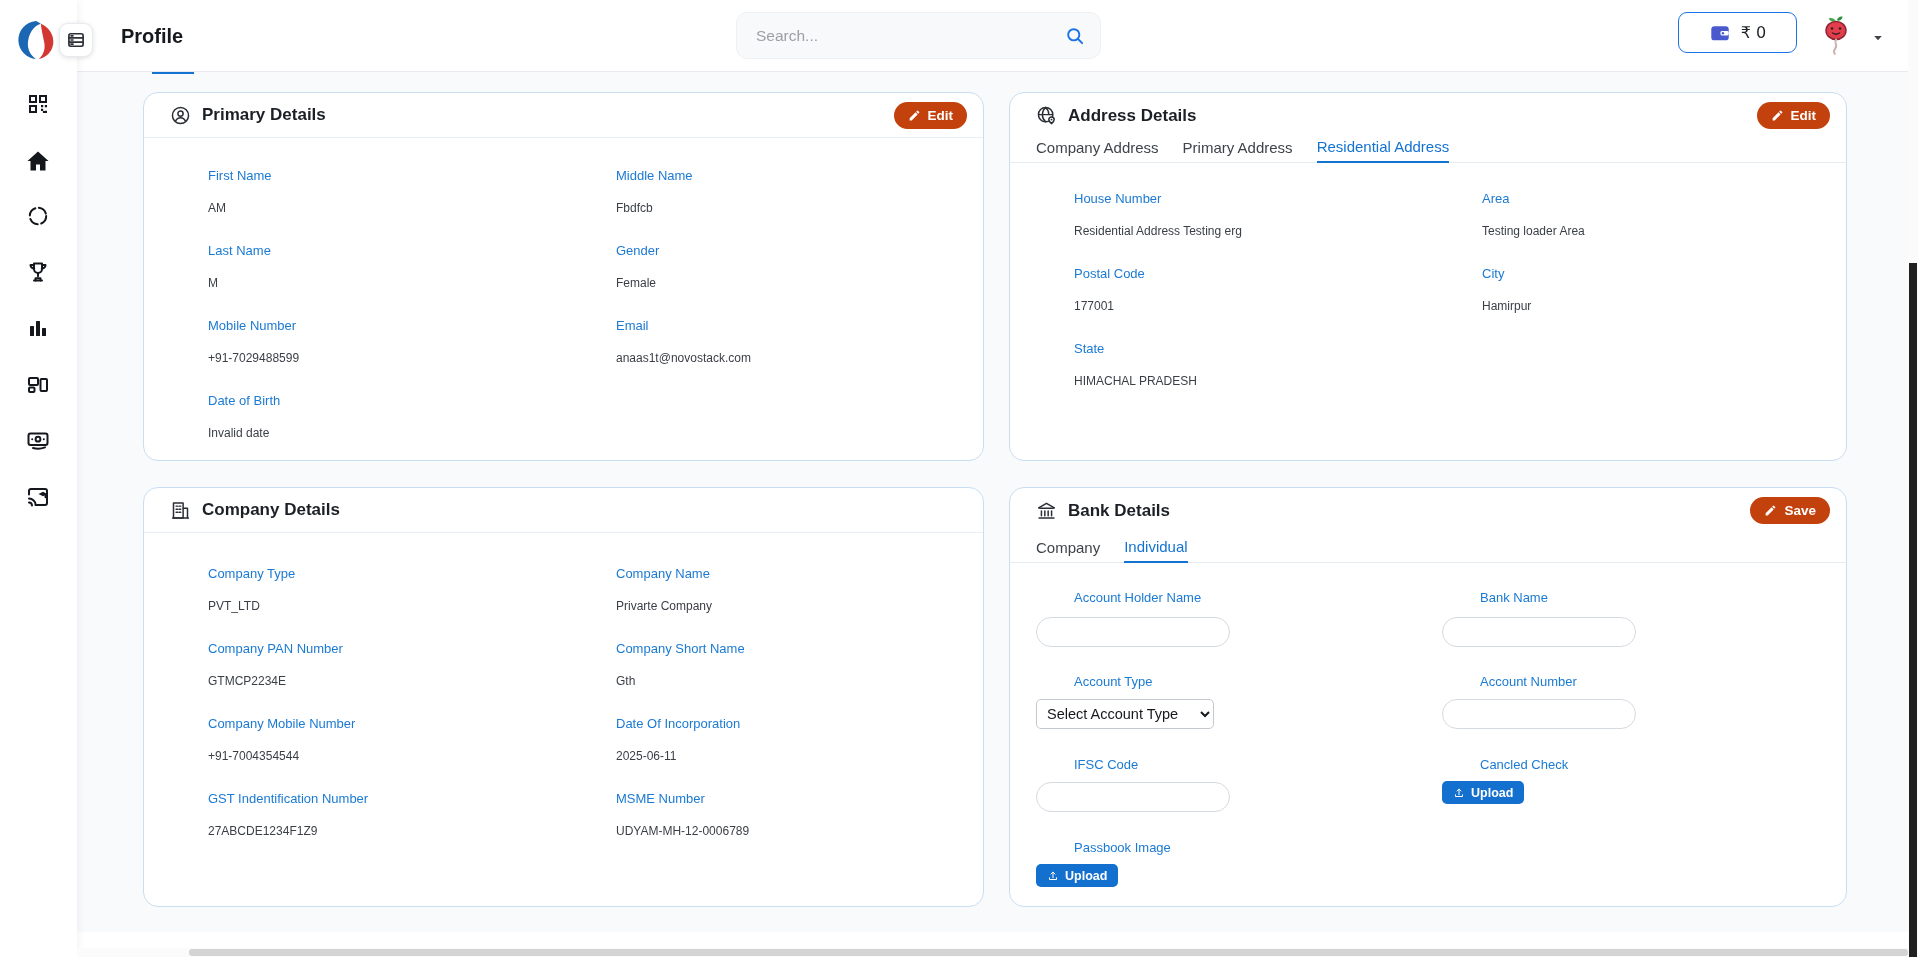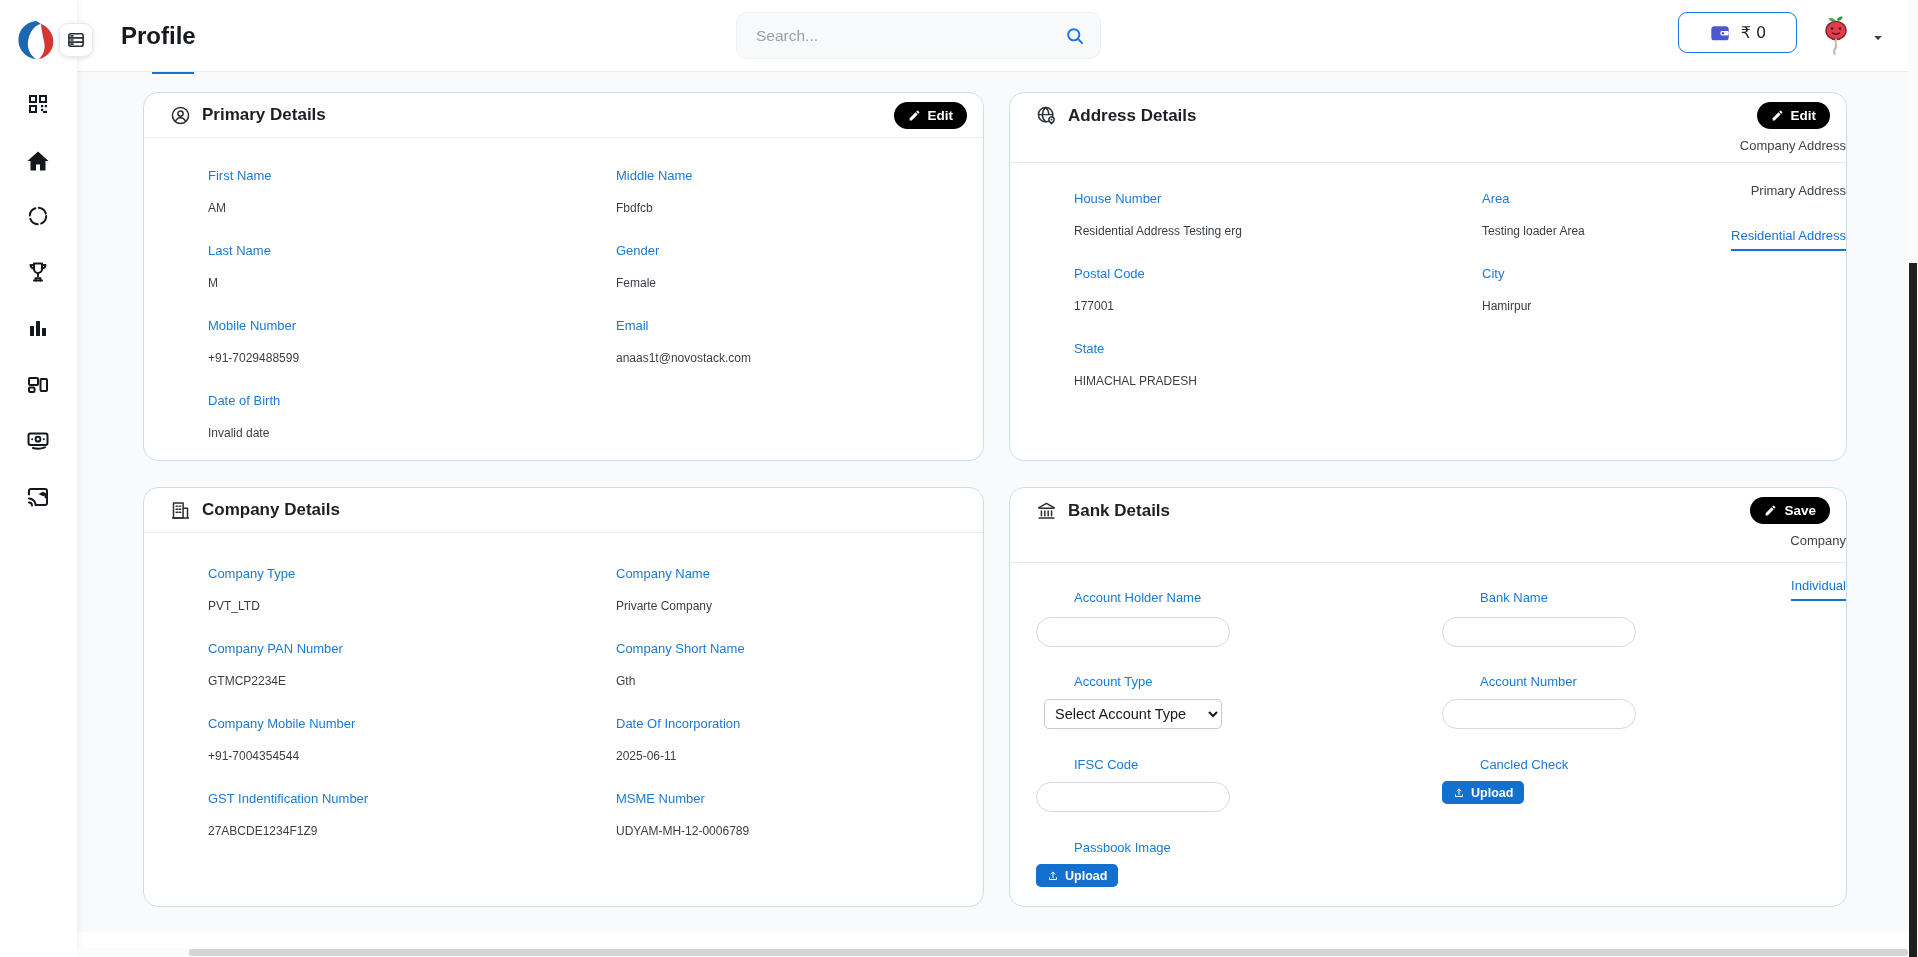--- a/index.html
+++ b/index.html
@@ -15,21 +15,21 @@
   .side-item svg{width:24px;height:24px;display:block;}
 
   .toggle-btn{position:absolute;left:59px;top:23px;width:34px;height:34px;background:#fff;
               border:1px solid #e7eaee;border-radius:9px;box-shadow:0 1px 5px rgba(0,0,0,.12);
               display:flex;align-items:center;justify-content:center;z-index:6;cursor:pointer;color:#2b2f36;}
 
   
   .header{position:absolute;left:77px;top:0;width:1831px;height:72px;background:#fff;
           border-bottom:1px solid #e8ecf1;z-index:3;}
   .page-title{position:absolute;left:44px;top:0;height:72px;display:flex;align-items:center;
-              font-size:24px;font-weight:700;color:#15181c;}
+              font-size:20px;font-weight:700;color:#15181c;}
   .searchbar{position:absolute;left:659px;top:12px;width:365px;height:47px;background:#f8f9fa;
              border:1px solid #eef1f4;border-radius:11px;}
   .searchbar input{position:absolute;left:0;top:0;width:100%;height:100%;border:none;background:transparent;
              padding:0 46px 0 19px;font-size:15.5px;color:#3c4043;outline:none;
              font-family:"Liberation Sans",sans-serif;}
   .searchbar input::placeholder{color:#9aa0a6;}
   .search-ic{position:absolute;right:15px;top:13px;width:20px;height:20px;cursor:pointer;}
   .wallet-btn{position:absolute;left:1601px;top:12px;width:119px;height:41px;border:1.5px solid #1a73e8;
               border-radius:9px;background:#fff;display:flex;align-items:center;justify-content:center;
               gap:10px;cursor:pointer;}
@@ -44,40 +44,40 @@
   .ptab.active{color:#1473d1;font-weight:500;border-bottom:3px solid #1473d1;}
   .ptab.inactive{color:#5c6167;padding-bottom:10px;}
 
   .card{position:absolute;background:#fff;border:1px solid #c9def3;border-radius:15px;}
   .card-head{position:absolute;top:0;left:0;right:0;height:45px;display:flex;align-items:center;
              padding-left:26px;gap:11px;color:#23272e;}
   .card-head.bordered{border-bottom:1px solid #e9eef4;}
   .card-title{font-size:17px;font-weight:700;color:#1c2026;}
   .head-ic{width:21px;height:21px;color:#2a2e34;}
 
-  .btn-primary{position:absolute;top:9px;right:16px;height:27px;padding:0 14px;background:#000000;color:#fff;
+  .btn-primary{position:absolute;top:9px;right:16px;height:27px;padding:0 14px;background:#c2410c;color:#fff;
                border:none;border-radius:14px;display:inline-flex;align-items:center;gap:7px;
                font-size:13.5px;font-weight:600;cursor:pointer;font-family:"Liberation Sans",sans-serif;}
   .btn-primary svg{width:13px;height:13px;}
 
-  .card-tabs{position:absolute;left:0;right:0;display:flex;padding-left:26px;gap:24px;font-size:13px;
-             border-bottom:1px solid #e6ebf1;align-items:flex-end;flex-direction:column;}
+  .card-tabs{position:absolute;left:0;right:0;display:flex;padding-left:26px;gap:24px;font-size:15px;
+             border-bottom:1px solid #e6ebf1;align-items:flex-end;}
   .ctab{padding-bottom:6px;cursor:pointer;color:#3f444b;}
   .ctab.active{color:#1473d1;font-weight:500;border-bottom:2.5px solid #1473d1;margin-bottom:-1px;}
 
   .fld{position:absolute;margin-left:38px;}
   .lbl{font-size:13px;line-height:15px;color:#1b7ad3;font-weight:500;}
   .val{font-size:12px;line-height:19px;color:#3a3f46;margin-top:16px;}
 
   .text-input{position:absolute;width:194px;height:30px;border:1px solid #d5dae0;border-radius:15px;
               background:#fff;padding:0 12px;font-size:14px;color:#202329;outline:none;
               font-family:"Liberation Sans",sans-serif;}
   .acct-select{position:absolute;width:178px;height:30px;border:1px solid #c4c9cf;border-radius:5px;
                background:#fff;font-size:14.5px;color:#16181c;padding:0 6px;outline:none;
-               font-family:"Liberation Sans",sans-serif;margin-left:8px;}
+               font-family:"Liberation Sans",sans-serif;}
   .upload-btn{position:absolute;height:23px;padding:0 11px;background:#1370cf;color:#fff;border:none;
               border-radius:5px;display:inline-flex;align-items:center;gap:6px;font-size:12.5px;
               font-weight:600;cursor:pointer;font-family:"Liberation Sans",sans-serif;}
   .upload-btn svg{width:12px;height:12px;}
 
   
   .vscroll{position:absolute;right:0;top:0;width:10px;height:957px;background:#fbfbfb;z-index:8;}
   .vthumb{position:absolute;left:1px;top:263px;width:8px;height:694px;background:#202020;}
   .hscroll{position:absolute;left:77px;bottom:0;width:1831px;height:9px;background:#fbfbfb;z-index:8;}
   .hthumb{position:absolute;left:112px;top:1px;right:0;height:7px;background:#d4d4d4;border-radius:3px;}

